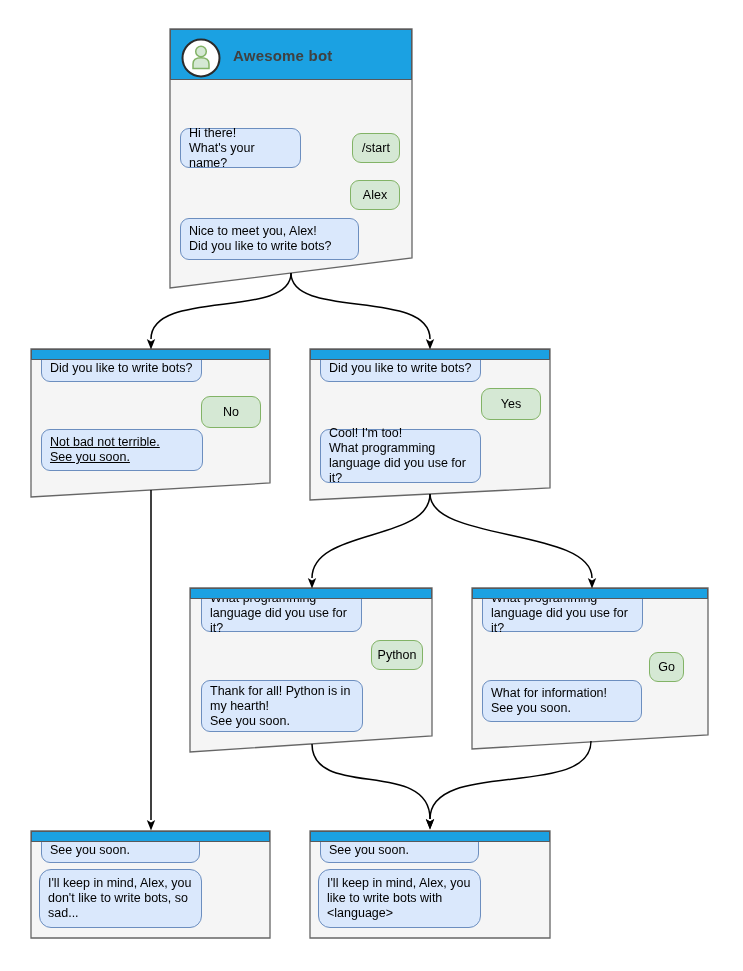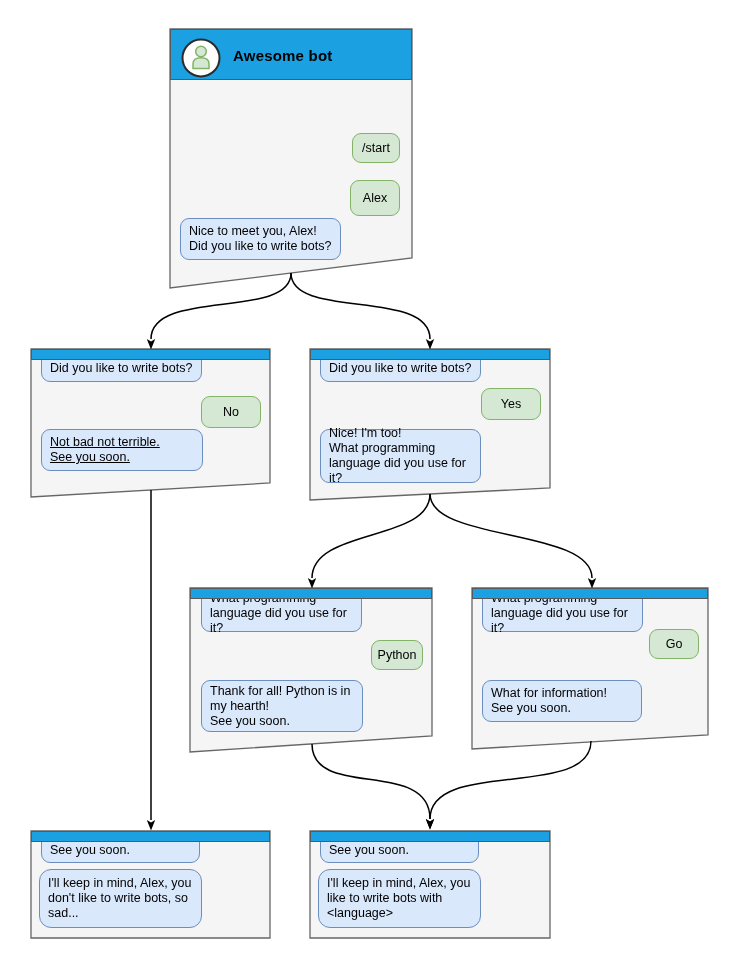--- a/index.html
+++ b/index.html
@@ -13,21 +13,21 @@
   .flow-arrow{fill:none;stroke:#000000;stroke-width:1.5;}
   .chat-window{position:absolute;}
   .window-header{
     position:absolute;left:0;top:0;right:0;z-index:3;box-sizing:border-box;
     background:var(--header-blue,#1ba1e2);border:1px solid #58595b;
   }
   .thin-header{height:11px;}
   .big-header{height:51px;display:flex;align-items:center;}
   .avatar{position:absolute;left:10px;top:8px;width:40px;height:40px;}
   .window-title{position:absolute;left:62px;top:0;height:51px;display:flex;align-items:center;
-    font-size:15px;font-weight:bold;color:#000000;letter-spacing:.2px;}
+    font-size:15px;font-weight:bold;color:#404040;letter-spacing:.2px;}
   .bubble{
     position:absolute;box-sizing:border-box;z-index:2;
     display:flex;align-items:center;
     font-size:12.5px;line-height:15px;white-space:pre-line;
     border-radius:9px;padding:3px 8px;
   }
   .bot{background:var(--bot-bubble-fill,#dae8fc);border:1px solid var(--bot-bubble-stroke,#6c8ebf);}
   .user{background:var(--user-bubble-fill,#d5e8d4);border:1px solid var(--user-bubble-stroke,#82b366);
     justify-content:center;text-align:center;}
   .tucked{z-index:1;border-top-left-radius:4px;border-top-right-radius:4px;}
@@ -65,57 +65,59 @@
   <div class="chat-window" style="left:170px;top:29px;width:242px;height:260px;">
     <div class="window-header big-header">
       <svg class="avatar" viewBox="0 0 40 40">
         <circle cx="20" cy="20" r="18.5" fill="#ffffff" stroke="#2b2b2b" stroke-width="2"></circle>
         <circle cx="20" cy="13.5" r="5.3" fill="#d5e8d4" stroke="#82b366" stroke-width="1.5"></circle>
         <path d="M 12 30.5 L 12 26 Q 12 19.8 20 19.8 Q 28 19.8 28 26 L 28 30.5 Z" fill="#d5e8d4" stroke="#82b366" stroke-width="1.5"></path>
       </svg>
       <span class="window-title">Awesome bot</span>
     </div>
     <div class="bubble user" style="left:182px;top:61px;width:48px;height:30px;margin-top:43px;">/start</div>
-    <div class="bubble user" style="left:180px;top:151px;width:50px;height:36px;">Alex</div>
-    <div class="bubble bot" style="left:10px;top:189px;width:161px;height:42px;">Nice to meet you, Alex!
+    <div class="bubble bot" style="left:10px;top:99px;width:121px;height:40px;">Hi there!
+What's your name?</div>
+    <div class="bubble user" style="left:180px;top:151px;width:50px;height:30px;">Alex</div>
+    <div class="bubble bot" style="left:10px;top:189px;width:179px;height:42px;">Nice to meet you, Alex!
 Did you like to write bots?</div>
   </div>
 
   <div class="chat-window" style="left:31px;top:349px;width:239px;height:149px;">
     <div class="window-header thin-header"></div>
     <div class="bubble bot tucked" style="left:10px;top:6px;width:161px;height:27px;">Did you like to write bots?</div>
     <div class="bubble user" style="left:170px;top:39px;width:60px;height:32px;margin-top:8px;">No</div>
     <div class="bubble bot" style="left:10px;top:80px;width:162px;height:42px;text-decoration:underline;">Not bad not terrible.
 See you soon.</div>
   </div>
 
   <div class="chat-window" style="left:310px;top:349px;width:240px;height:152px;">
     <div class="window-header thin-header"></div>
     <div class="bubble bot tucked" style="left:10px;top:6px;width:161px;height:27px;">Did you like to write bots?</div>
     <div class="bubble user" style="left:171px;top:39px;width:60px;height:32px;">Yes</div>
-    <div class="bubble bot" style="left:10px;top:80px;width:161px;height:54px;">Nice! I'm too!
+    <div class="bubble bot" style="left:10px;top:80px;width:161px;height:54px;">Cool! I'm too!
 What programming
 language did you use for it?</div>
   </div>
 
   <div class="chat-window" style="left:190px;top:588px;width:242px;height:164px;">
     <div class="window-header thin-header"></div>
     <div class="bubble bot tucked" style="left:11px;top:6px;width:161px;height:38px;">What programming
 language did you use for it?</div>
     <div class="bubble user" style="left:181px;top:52px;width:52px;height:30px;">Python</div>
     <div class="bubble bot" style="left:11px;top:92px;width:162px;height:52px;">Thank for all! Python is in
 my hearth!
 See you soon.</div>
   </div>
 
   <div class="chat-window" style="left:472px;top:588px;width:236px;height:161px;">
     <div class="window-header thin-header"></div>
     <div class="bubble bot tucked" style="left:10px;top:6px;width:161px;height:38px;">What programming
 language did you use for it?</div>
-    <div class="bubble user" style="left:177px;top:41px;width:50px;height:30px;">Go</div>
+    <div class="bubble user" style="left:177px;top:64px;width:35px;height:30px;">Go</div>
     <div class="bubble bot" style="left:10px;top:92px;width:160px;height:42px;">What for information!
 See you soon.</div>
   </div>
 
   <div class="chat-window" style="left:31px;top:831px;width:239px;height:107px;">
     <div class="window-header thin-header"></div>
     <div class="bubble bot tucked" style="left:10px;top:6px;width:159px;height:26px;">See you soon.</div>
     <div class="bubble bot r12" style="left:8px;top:38px;width:163px;height:59px;">I'll keep in mind, Alex, you
 don't like to write bots, so
 sad...</div>

